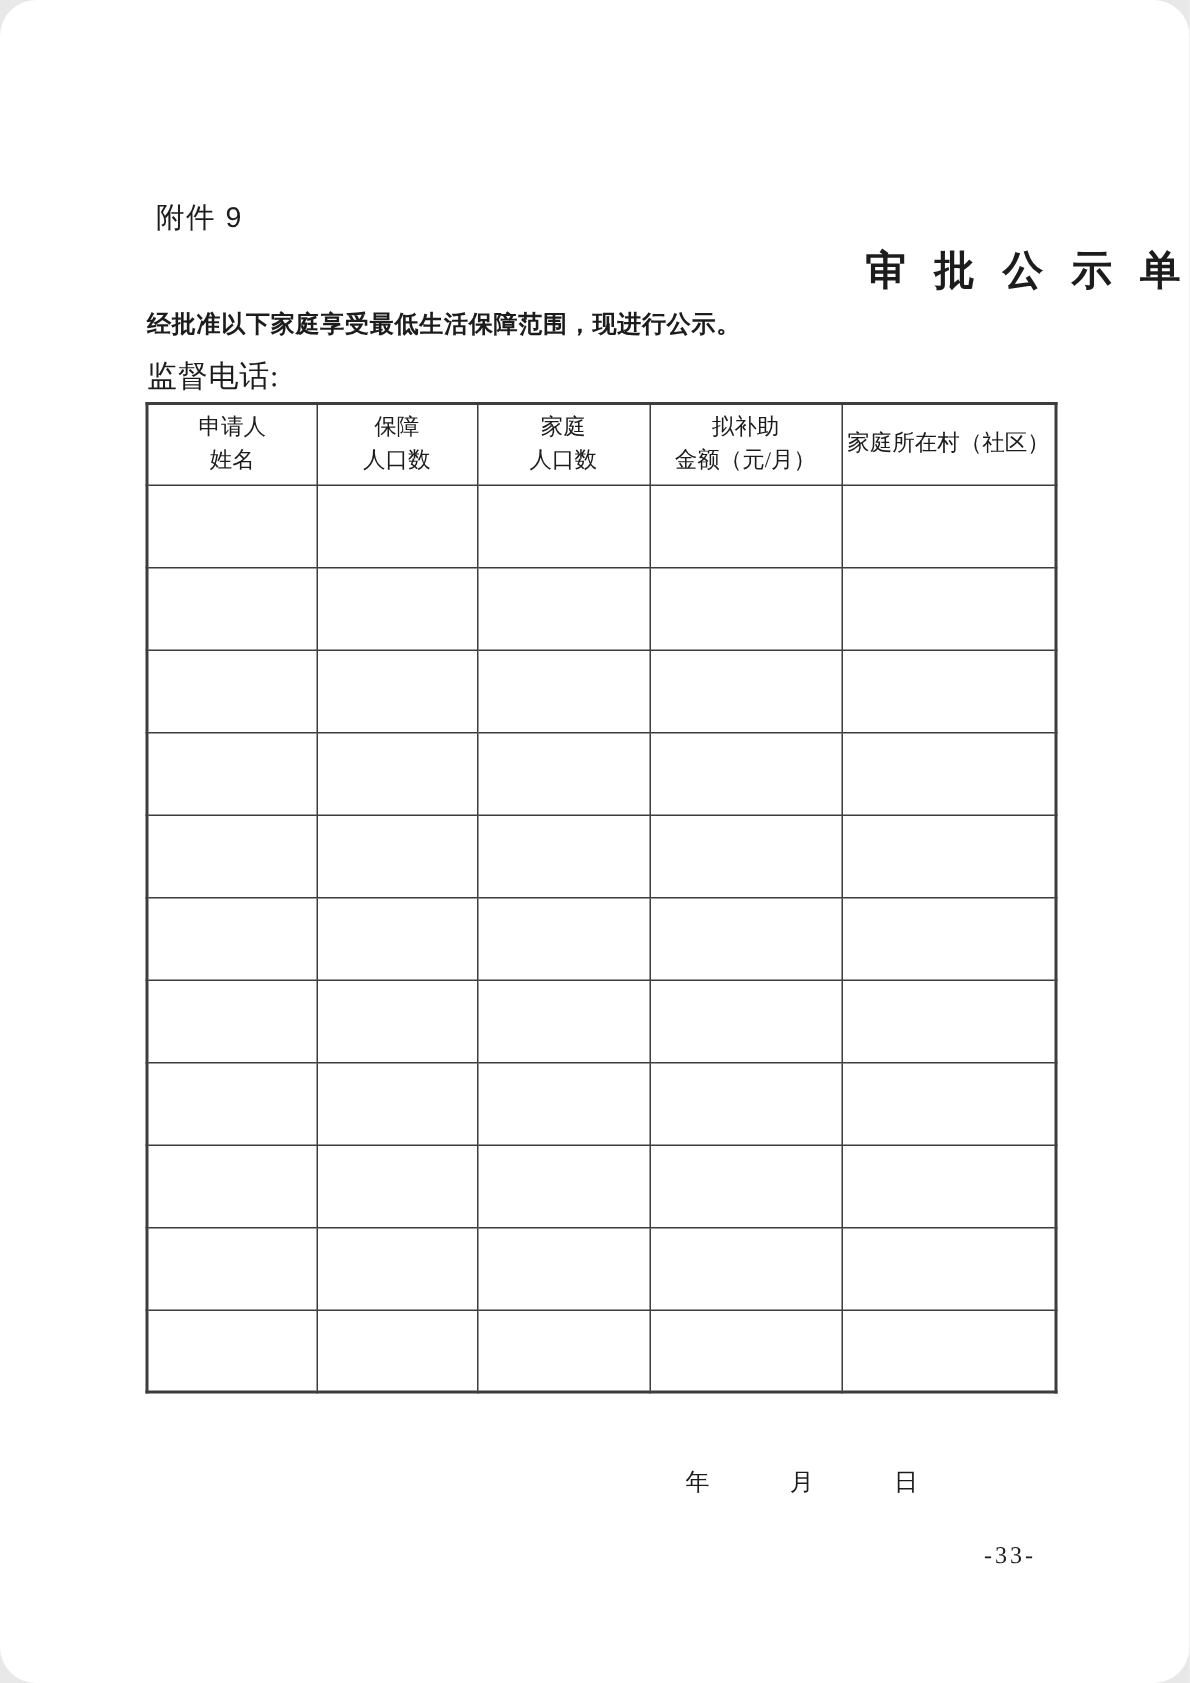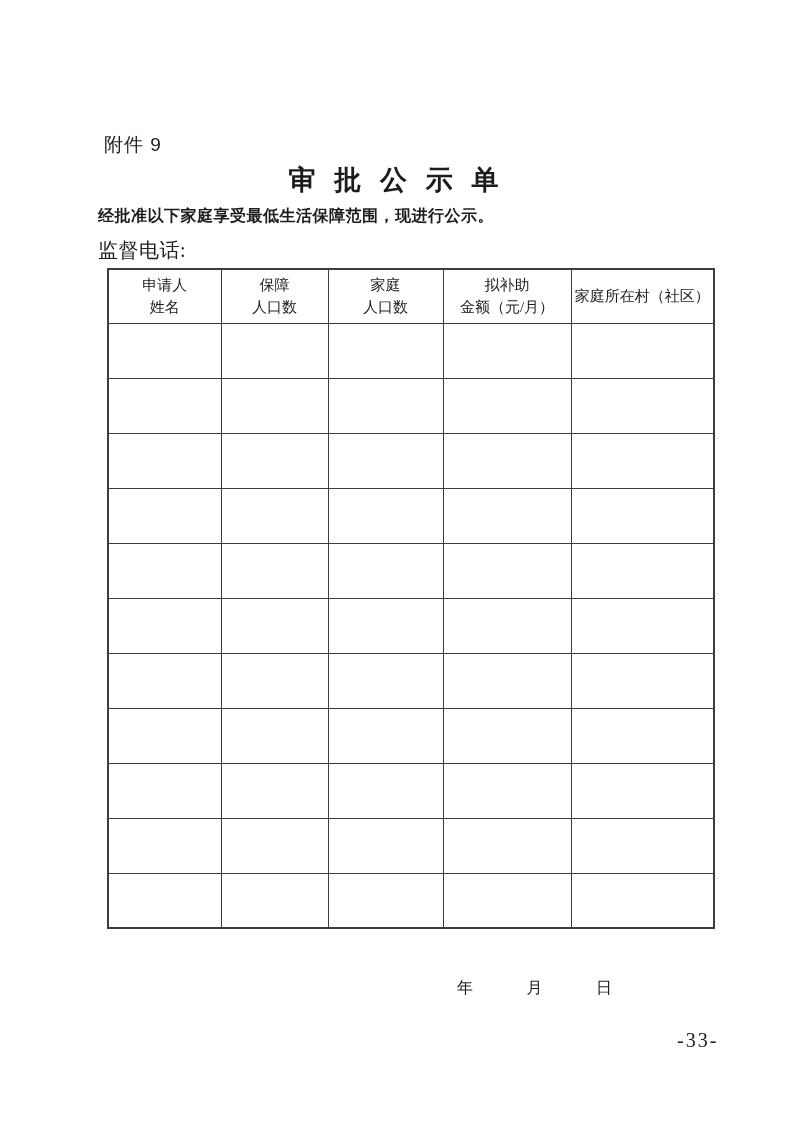--- a/index.html
+++ b/index.html
@@ -5,47 +5,47 @@
   * { margin:0; padding:0; box-sizing:border-box; }
   html,body { background:#e8e8e8; }
   .page {
     position:relative;
     width:793px; height:1122px;
     background:#ffffff;
     margin:0 auto;
     font-family:"Liberation Serif", serif;
     color:#1c1c1c;
     overflow:hidden;
+    border-radius:24px;
   }
   .attachment-label {
     position:absolute; left:104px; top:132px;
     font-size:19px;
     font-family:"Liberation Sans", sans-serif;
     letter-spacing:1px;
   }
   .page-title {
     position:absolute; left:0; top:162px; width:100%;
-    text-align:center;
+    text-align:right;
     font-size:27px; font-weight:700;
     letter-spacing:6px;
   }
   .intro-text {
     position:absolute; left:98px; top:206px;
     font-size:16px; letter-spacing:0.5px;font-weight:bold;
   }
   .phone-label {
     position:absolute; left:98px; top:237px;
     font-size:20px; letter-spacing:0.5px;
   }
   table.form-table {
     position:absolute; left:97px; top:268px;
     border-collapse:collapse;
     table-layout:fixed;
     border:2px solid #3d3d3d;
-    margin-left:10px;
   }
   .form-table th, .form-table td {
     border:1px solid #3d3d3d;
     text-align:center;
     vertical-align:middle;
     padding:0;
   }
   .form-table thead th {
     height:54px;
     font-weight:400;
@@ -61,22 +61,22 @@
   .signature-line {
     position:absolute; left:392px; top:947px;
     font-size:16px;
   }
   .date-line {
     position:absolute; left:457px; top:978px; width:155px;
     display:flex; justify-content:space-between;
     font-size:16px;
   }
   .page-number {
-    position:absolute; left:677px; top:1029px;
-    font-size:20px; letter-spacing:2px;
+    position:absolute; left:656px; top:1029px;
+    font-size:16px; letter-spacing:2px;
   }
 </style>
 </head>
 <body>
 
 <div class="page">
 
   <div class="attachment-label">附件 9</div>
 
   <div class="page-title">审 批 公 示 单</div>

